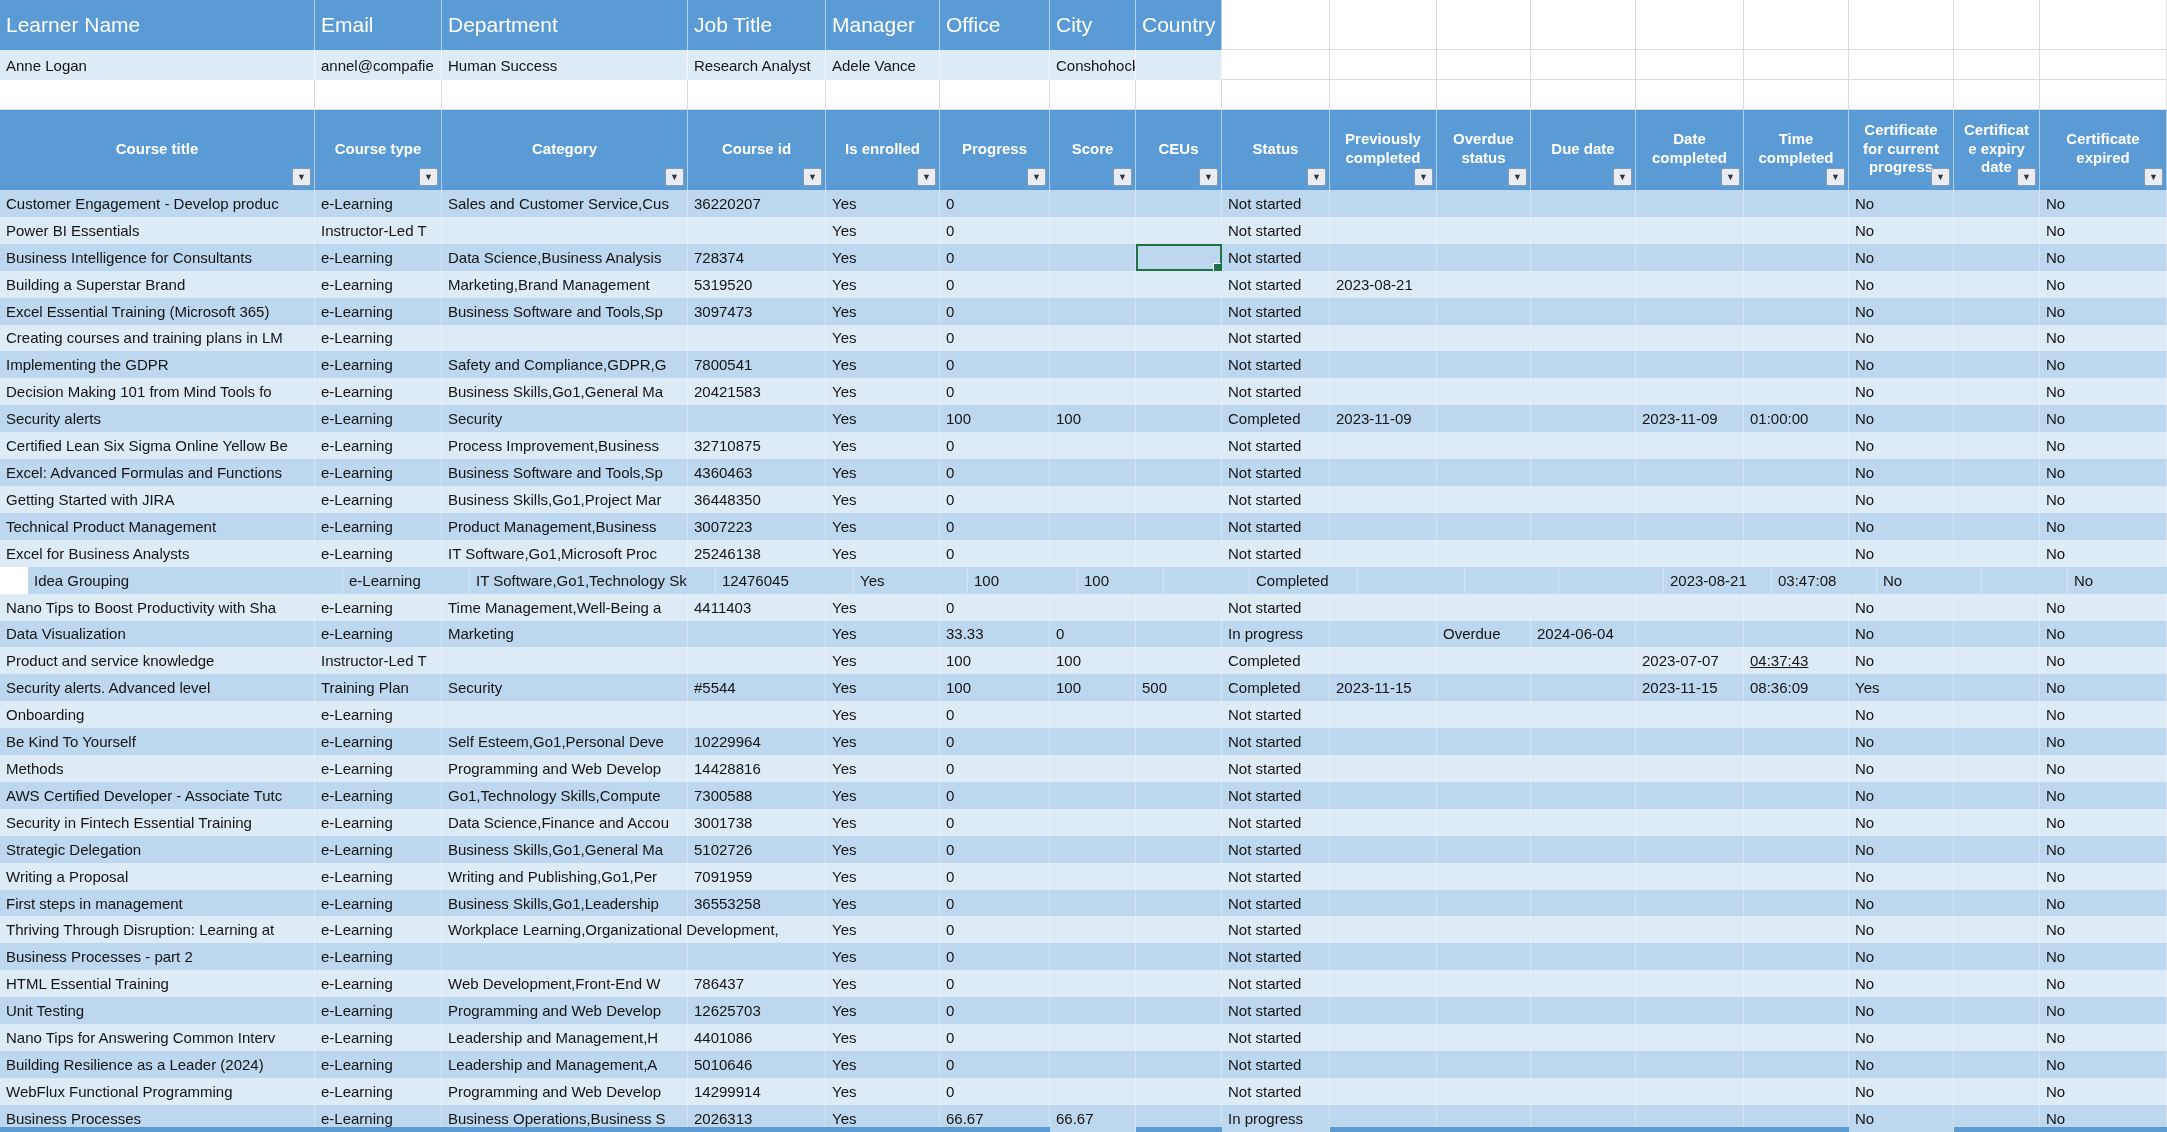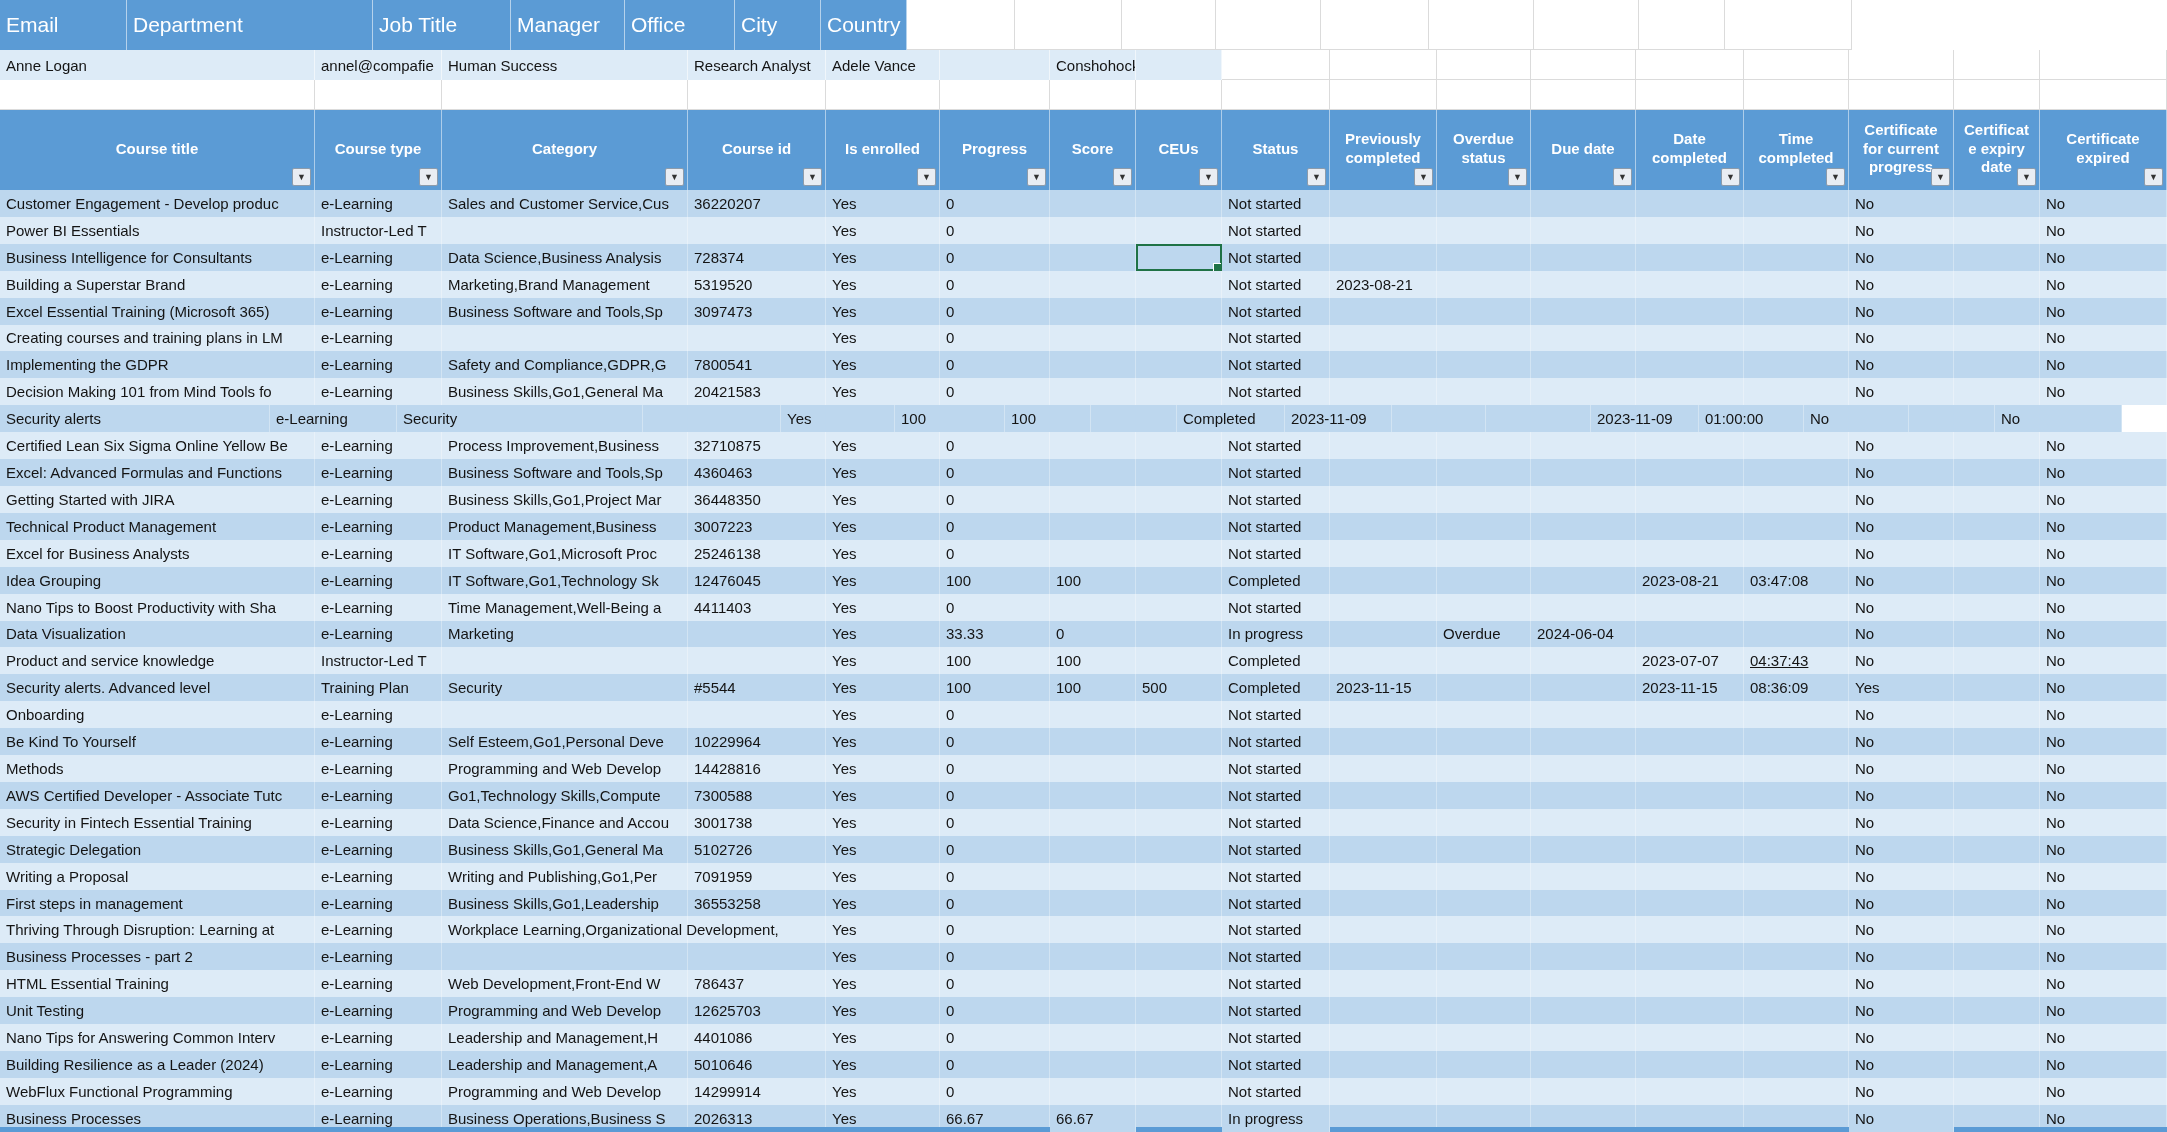--- a/index.html
+++ b/index.html
@@ -42,20 +42,21 @@
   .d-cell.selected::after { content:''; position:absolute; right:-1px; bottom:-1px; width:7px; height:7px;
                             background:var(--selection-green); border:1px solid #fff; }
 
   #bottom-strip { position:absolute; left:0; bottom:0; width:2167px; height:5px; background:var(--header-blue); }
 </style>
 </head>
 <body>
 
 <div id="sheet">
   <div class="row lh-row" id="learner-header-row">
+      <div class="cell lh-cell" style="width: 315px;">Learner Name</div>
       <div class="cell lh-cell" style="width: 127px;">Email</div>
       <div class="cell lh-cell" style="width: 246px;">Department</div>
       <div class="cell lh-cell" style="width: 138px;">Job Title</div>
       <div class="cell lh-cell" style="width: 114px;">Manager</div>
       <div class="cell lh-cell" style="width: 110px;">Office</div>
       <div class="cell lh-cell" style="width: 86px;">City</div>
       <div class="cell lh-cell" style="width: 86px;">Country</div>
       <div class="cell white-cell" style="width: 108px;"></div>
       <div class="cell white-cell" style="width: 107px;"></div>
       <div class="cell white-cell" style="width: 94px;"></div>
@@ -355,21 +356,21 @@
         <div class="cell d-cell" style="width: 107px;"></div>
         <div class="cell d-cell" style="width: 94px;"></div>
         <div class="cell d-cell" style="width: 105px;"></div>
         <div class="cell d-cell" style="width: 108px;"></div>
         <div class="cell d-cell" style="width: 105px;"></div>
         <div class="cell d-cell overflow" style="width: 105px;">No</div>
         <div class="cell d-cell" style="width: 86px;"></div>
         <div class="cell d-cell" style="width: 127px;">No</div>
       </div>
       <div class="row d-row band-a">
-        <div class="cell d-cell" style="width: 270px;">Security alerts</div>
+        <div class="cell d-cell" style="width: 315px;">Security alerts</div>
         <div class="cell d-cell" style="width: 127px;">e-Learning</div>
         <div class="cell d-cell overflow" style="width: 246px;">Security</div>
         <div class="cell d-cell" style="width: 138px;"></div>
         <div class="cell d-cell" style="width: 114px;">Yes</div>
         <div class="cell d-cell" style="width: 110px;">100</div>
         <div class="cell d-cell overflow" style="width: 86px;">100</div>
         <div class="cell d-cell" style="width: 86px;"></div>
         <div class="cell d-cell" style="width: 108px;">Completed</div>
         <div class="cell d-cell overflow" style="width: 107px;">2023-11-09</div>
         <div class="cell d-cell" style="width: 94px;"></div>
@@ -469,21 +470,21 @@
         <div class="cell d-cell" style="width: 107px;"></div>
         <div class="cell d-cell" style="width: 94px;"></div>
         <div class="cell d-cell" style="width: 105px;"></div>
         <div class="cell d-cell" style="width: 108px;"></div>
         <div class="cell d-cell" style="width: 105px;"></div>
         <div class="cell d-cell overflow" style="width: 105px;">No</div>
         <div class="cell d-cell" style="width: 86px;"></div>
         <div class="cell d-cell" style="width: 127px;">No</div>
       </div>
       <div class="row d-row band-a">
-        <div class="cell d-cell" style="width: 315px;">Idea Grouping</div>
+        <div class="cell d-cell" style="width: 315px; margin-left: 28px;">Idea Grouping</div>
         <div class="cell d-cell" style="width: 127px;">e-Learning</div>
         <div class="cell d-cell" style="width: 246px;">IT Software,Go1,Technology Sk</div>
         <div class="cell d-cell" style="width: 138px;">12476045</div>
         <div class="cell d-cell" style="width: 114px;">Yes</div>
         <div class="cell d-cell" style="width: 110px;">100</div>
         <div class="cell d-cell overflow" style="width: 86px;">100</div>
         <div class="cell d-cell" style="width: 86px;"></div>
         <div class="cell d-cell overflow" style="width: 108px;">Completed</div>
         <div class="cell d-cell" style="width: 107px;"></div>
         <div class="cell d-cell" style="width: 94px;"></div>

